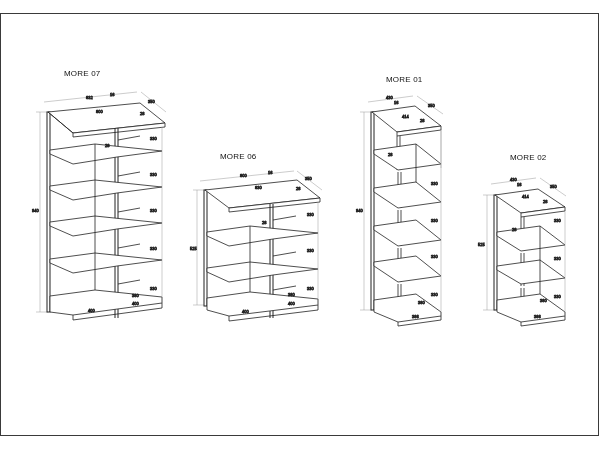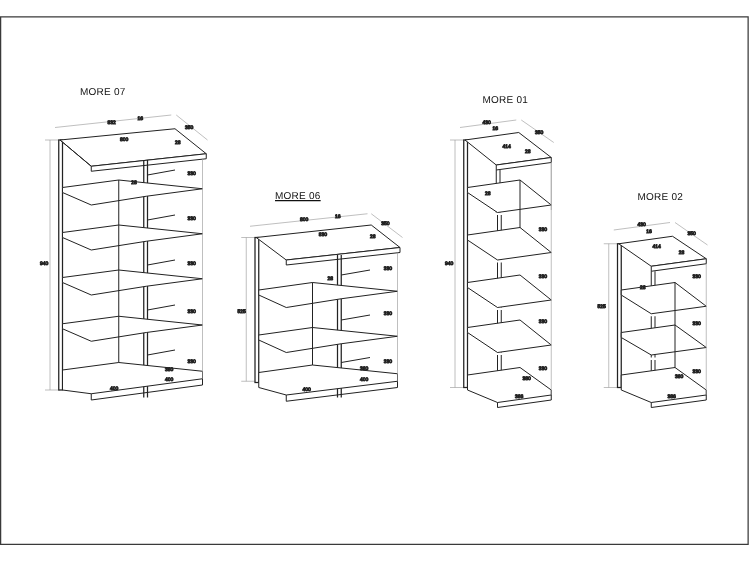--- a/index.html
+++ b/index.html
@@ -8,21 +8,21 @@
   .unit-title { position:absolute; font-size:8px; color:#111; letter-spacing:0.2px; }
   svg.drawing { position:absolute; left:0; top:0; }
   svg text { font-family:"Liberation Sans", sans-serif; font-size:4px; fill:#222; }
 </style>
 </head>
 <body>
 
 <div class="frame"></div>
 
 <div class="unit-title" style="left:64px;top:69px;">MORE 07</div>
-<div class="unit-title" style="left:220px;top:152px;text-decoration:underline;">MORE 06</div>
+<div class="unit-title" style="left:220px;top:152px;">MORE 06</div>
 <div class="unit-title" style="left:386px;top:75px;text-align:center;">MORE 01</div>
 <div class="unit-title" style="left:510px;top:153px;">MORE 02</div>
 
 <svg class="drawing" width="600" height="450" viewBox="0 0 600 450">
   <g stroke="#222" fill="none" stroke-width="0.8">
 
     <g>
 
       <line x1="40" y1="112" x2="40" y2="312" stroke="#999" stroke-width="0.5"></line>
       <line x1="36" y1="112" x2="48" y2="112" stroke="#999" stroke-width="0.5"></line>

